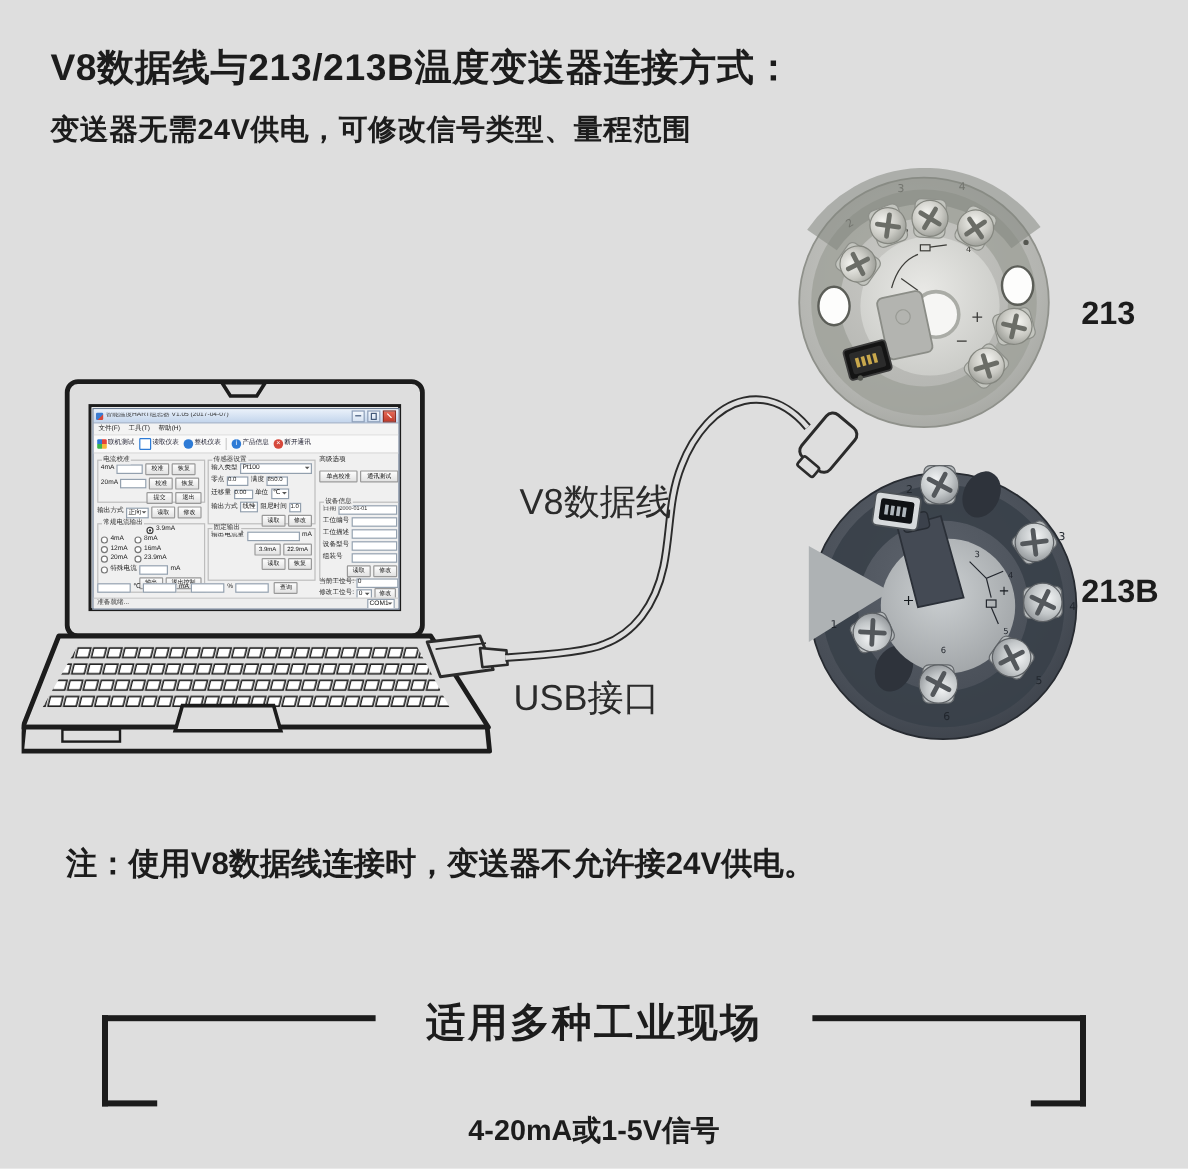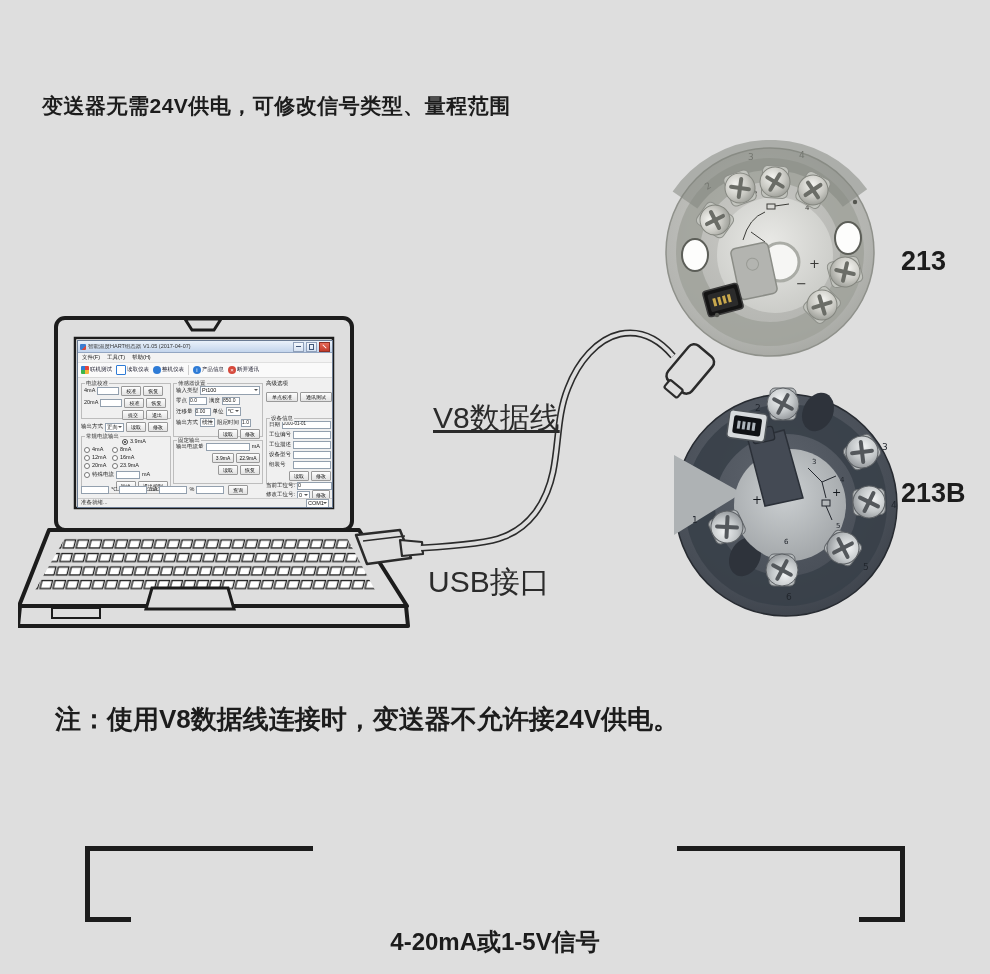--- a/index.html
+++ b/index.html
@@ -1,20 +1,20 @@
 <!DOCTYPE html>
 <html><head>
 <meta charset="utf-8">
 <style>
   html,body{margin:0;padding:0;}
   .stage{position:relative;width:990px;height:974px;background:#dedede;overflow:hidden;
          font-family:"Liberation Sans","DejaVu Sans",sans-serif;color:#1c1c1c;}
   .abs{position:absolute;}
   .hd1{font-size:31px;font-weight:bold;letter-spacing:0.5px;white-space:nowrap;}
-  .hd2{font-size:21px;font-weight:bold;letter-spacing:0.5px;white-space:nowrap;}
+  .hd2{font-size:24px;font-weight:bold;letter-spacing:0.5px;white-space:nowrap;}
   .note{font-size:26px;font-weight:bold;white-space:nowrap;}
   .anno{font-size:30px;color:#2b2b2b;white-space:nowrap;}
   .devlabel{font-size:27px;font-weight:bold;white-space:nowrap;}
   
   .frame{position:absolute;left:85px;top:846px;width:820px;height:76px;}
   .fseg{position:absolute;background:#1c1c1c;}
   .fheading{position:absolute;left:305px;top:830px;width:380px;text-align:center;
             font-size:33px;font-weight:bold;letter-spacing:2px;white-space:nowrap;}
   .fline{position:absolute;left:0;width:990px;text-align:center;font-weight:bold;font-size:24px;white-space:nowrap;}
   
@@ -58,20 +58,21 @@
   .radio.sel1::after{content:"";position:absolute;left:1px;top:1px;width:2px;height:2px;border-radius:50%;background:#333;}
   .sbar{position:absolute;left:0;right:0;bottom:0;height:8px;background:#eee;border-top:1px solid #ccc;
         display:flex;align-items:center;justify-content:space-between;padding:0 3px;color:#333;}
   svg text{font-family:"DejaVu Sans","Liberation Sans",sans-serif;}
 </style>
 </head>
 <body>
 
 <div class="stage">
 
+  <div class="abs hd1" style="left:42px;top:36px;">V8数据线与213/213B温度变送器连接方式：</div>
   <div class="abs hd2" style="left:42px;top:92px;">变送器无需24V供电，可修改信号类型、量程范围</div>
 
   <svg class="abs" style="left:655px;top:140px;z-index:3;" width="235" height="230" viewBox="0 0 235 230">
     <defs>
       <radialGradient id="bodyL" cx="45%" cy="38%" r="75%">
         <stop offset="0" stop-color="#cbcbc7"></stop>
           <stop offset="0.7" stop-color="#b3b4b0"></stop>
           <stop offset="1" stop-color="#9d9f99"></stop>
       </radialGradient>
       <radialGradient id="discL" cx="45%" cy="40%" r="70%">
@@ -462,28 +463,29 @@
 
     <path d="M421,548 C455,546 490,543 503,537 C528,528 546,505 553,472 C559,443 557,415 568,388 C578,362 597,339 620,334 C644,329 662,343 673,356" fill="none" stroke="#2b2b2b" stroke-width="7"></path>
     <path d="M421,548 C455,546 490,543 503,537 C528,528 546,505 553,472 C559,443 557,415 568,388 C578,362 597,339 620,334 C644,329 662,343 673,356" fill="none" stroke="#dedede" stroke-width="3.8"></path>
 
     <g transform="rotate(40 690 370)">
       <rect x="674" y="346" width="31" height="46" rx="7" fill="#dedede" stroke="#2b2b2b" stroke-width="2.5"></rect>
       <rect x="681" y="390" width="17" height="10" rx="2" fill="#dedede" stroke="#2b2b2b" stroke-width="2.2"></rect>
     </g>
   </svg>
 
-  <div class="abs anno" style="left:433px;top:398px;z-index:7;text-decoration:underline;">V8数据线</div>
+  <div class="abs anno" style="left:433px;top:398px;z-index:7;">V8数据线</div>
   <div class="abs anno" style="left:396px;top:562px;z-index:7;margin-left:32px;">USB接口</div>
 
   <div class="abs note" style="left:55px;top:702px;">注：使用V8数据线连接时，变送器不允许接24V供电。</div>
 
   <div class="frame">
     <div class="fseg" style="left:0;top:0;width:228px;height:5px;"></div>
     <div class="fseg" style="right:0;top:0;width:228px;height:5px;"></div>
     <div class="fseg" style="left:0;top:0;width:5px;height:76px;"></div>
     <div class="fseg" style="right:0;top:0;width:5px;height:76px;"></div>
     <div class="fseg" style="left:0;bottom:0;width:46px;height:5px;"></div>
     <div class="fseg" style="right:0;bottom:0;width:46px;height:5px;"></div>
   </div>
+  <div class="fheading">适用多种工业现场</div>
   <div class="fline" style="top:926px;text-align:center;">4-20mA或1-5V信号</div>
 
 </div>
 
 </body></html>

